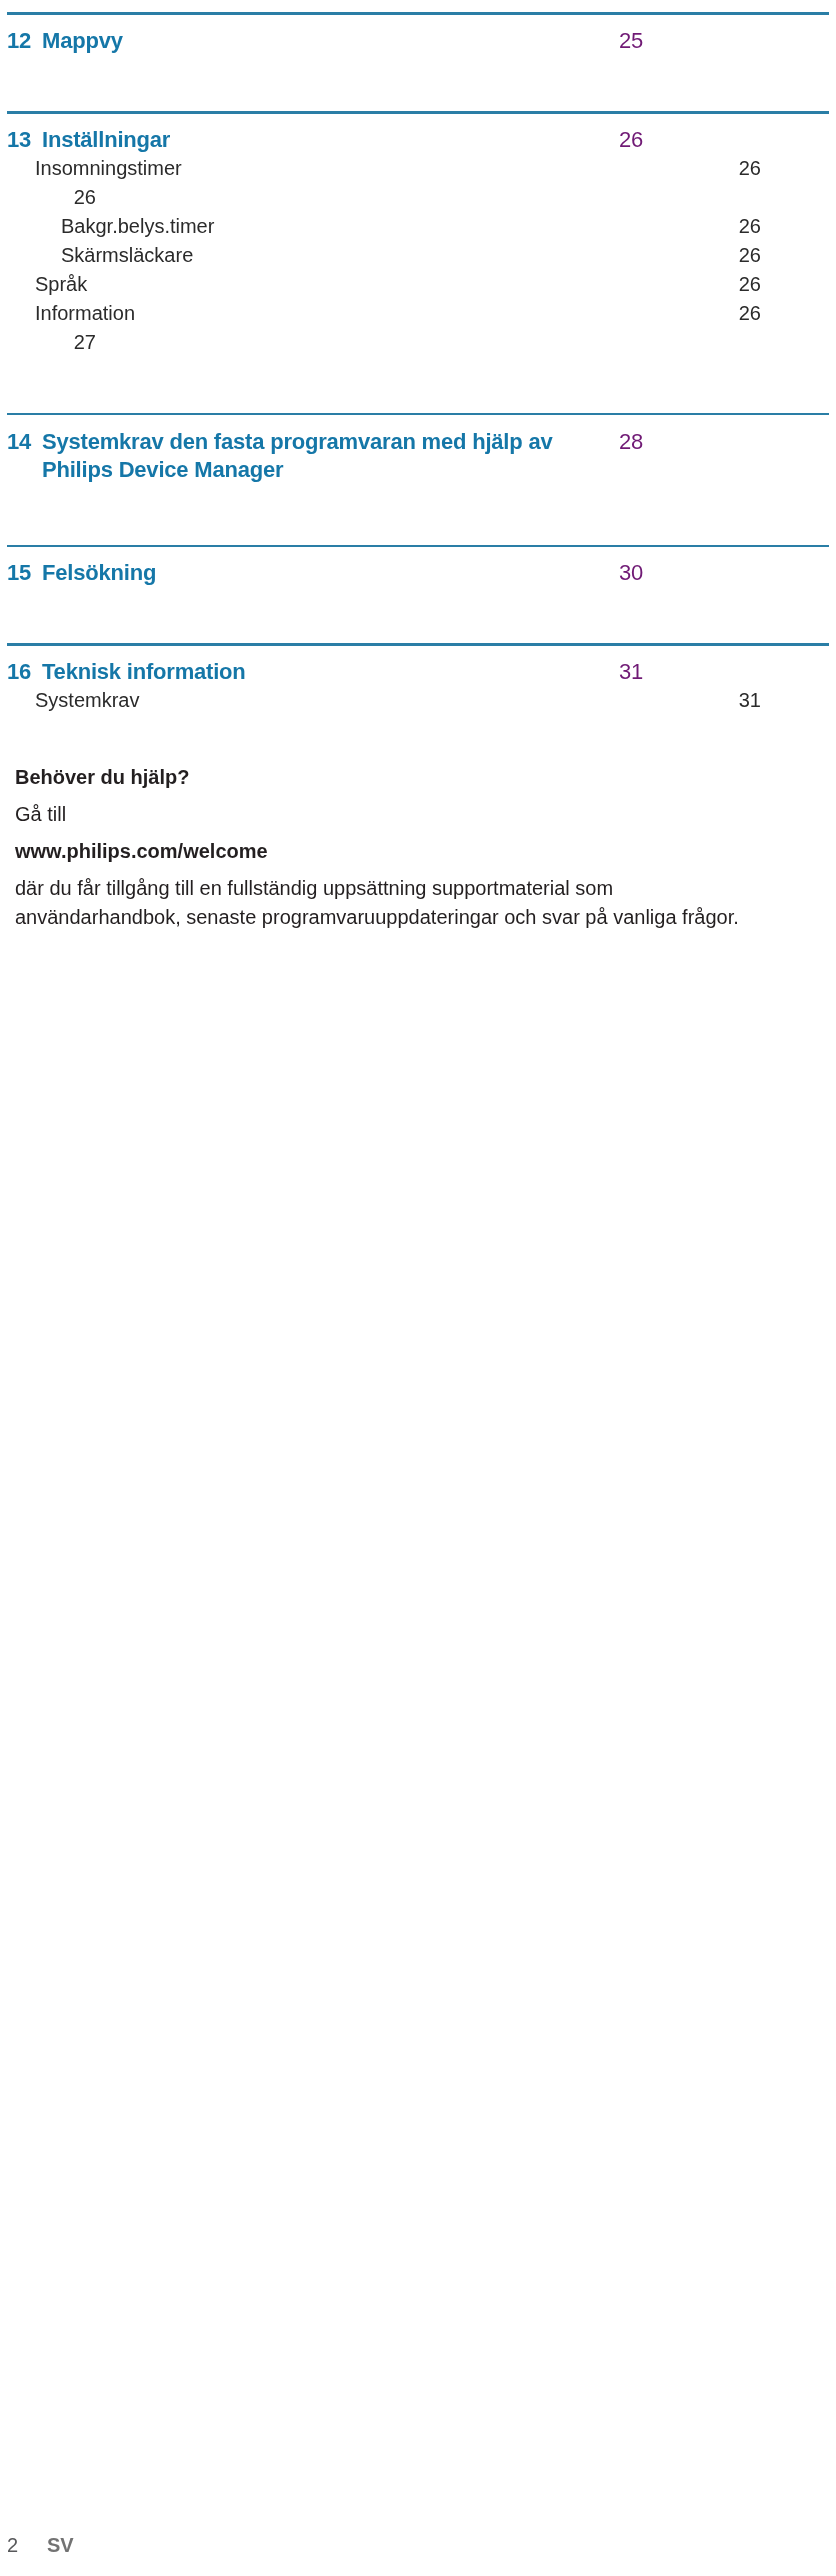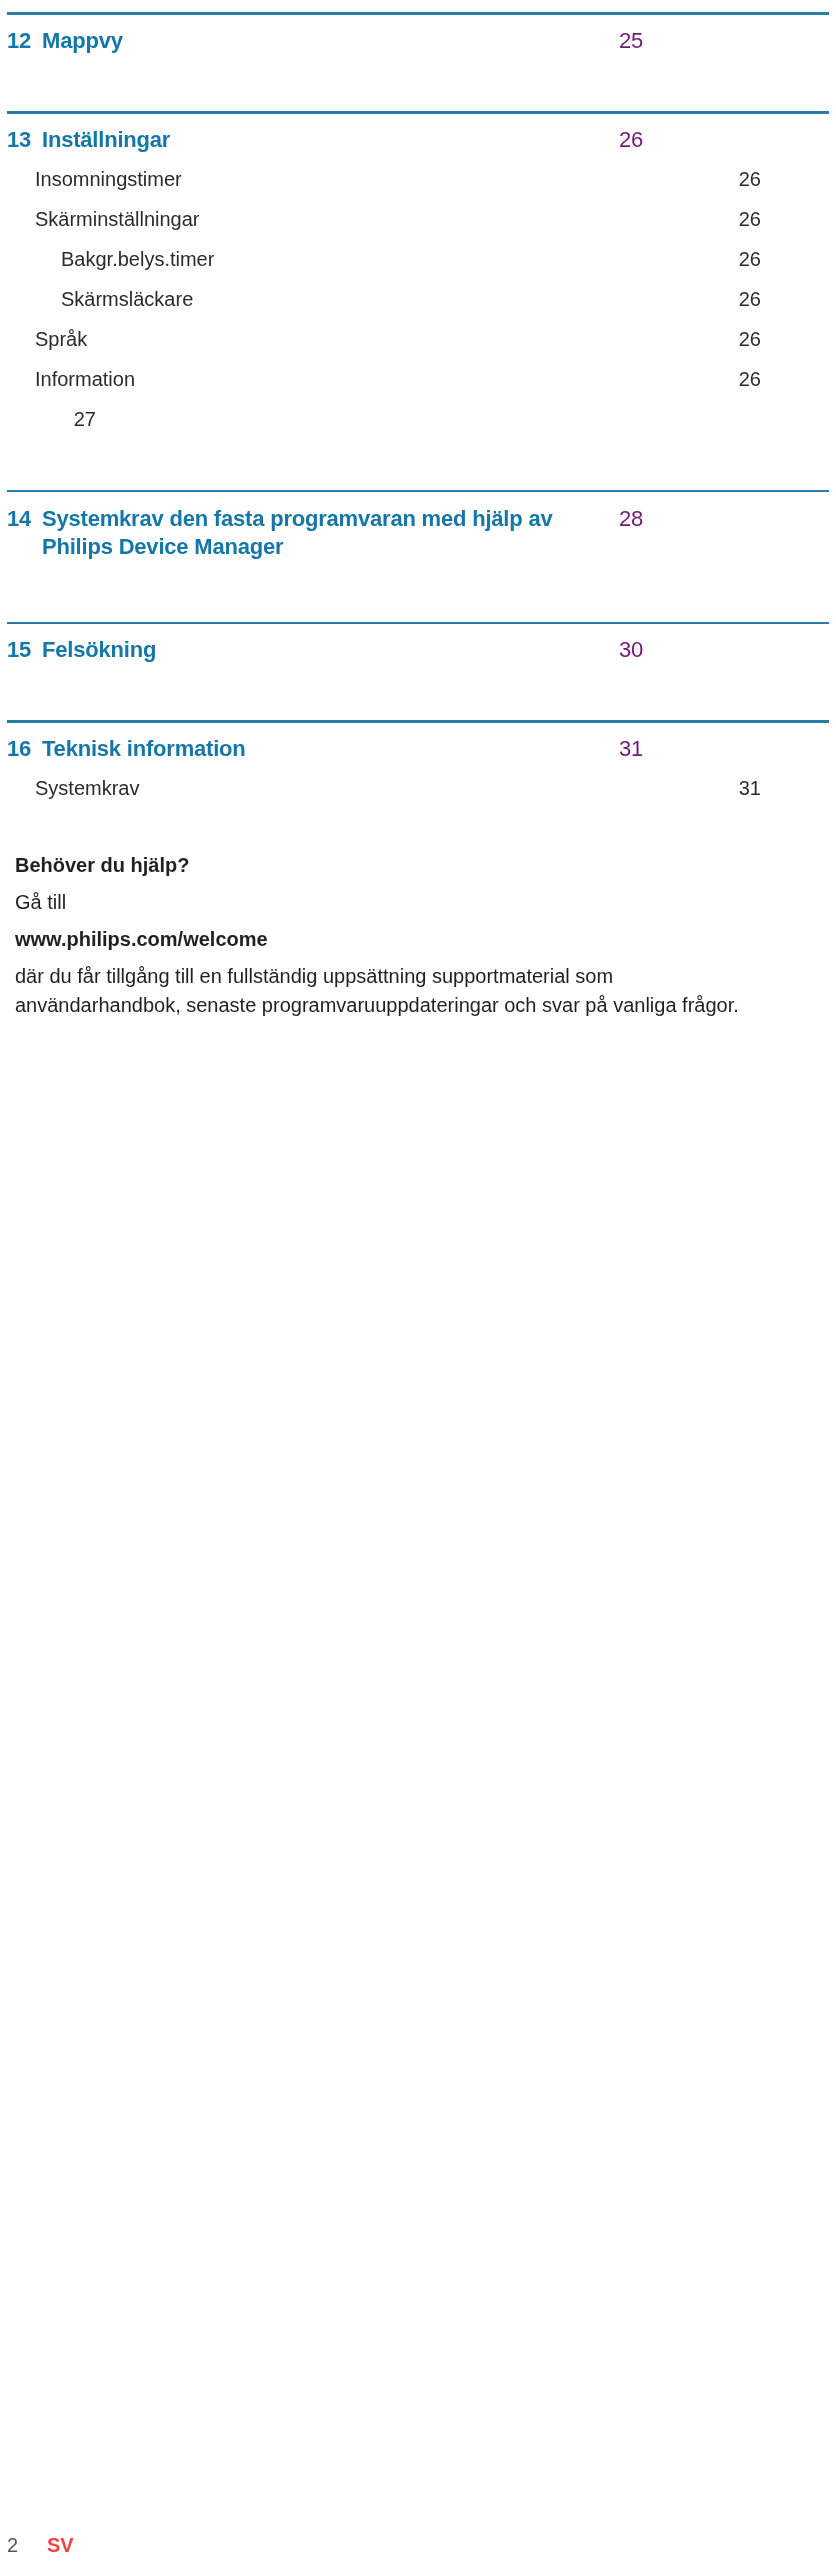--- a/index.html
+++ b/index.html
@@ -68,21 +68,20 @@
   }
 
   
   .entry {
     display: flex;
     align-items: center;
     color: #2b2b2b;
     font-size: 20px;
     line-height: 29px;
     font-weight: normal;
-    margin-top: 11px;
   }
   .entry .label {
     flex: 1 1 auto;
   }
   .entry .pg {
     flex: 0 0 61px;
     text-align: right;
     color: #2b2b2b;
     font-size: 20px;
   }
@@ -114,21 +113,21 @@
     align-items: baseline;
     font-size: 20px;
     color: #231f20;
   }
   .footer .folio {
     width: 40px;
     color: #58595b;
   }
   .footer .lang {
     font-weight: bold;
-    color: #ef4444;
+    color: #737373;
   }
 </style>
 </head>
 <body>
 
 <div class="page">
 
   <div class="gap-sm"></div>
 
   <div class="rule"></div>
@@ -147,21 +146,20 @@
     <span class="num">13</span>
     <span class="title">Inställningar</span>
     <span class="pg">26</span>
   </div>
 
   <div class="entry lvl1">
     <span class="label">Insomningstimer</span>
     <span class="pg">26</span>
   </div>
   <div class="entry lvl1">
-    <span class="label">Skärminställningar</span>
     <span class="pg">26</span>
   </div>
   <div class="entry lvl2">
     <span class="label">Bakgr.belys.timer</span>
     <span class="pg">26</span>
   </div>
   <div class="entry lvl2">
     <span class="label">Skärmsläckare</span>
     <span class="pg">26</span>
   </div>

